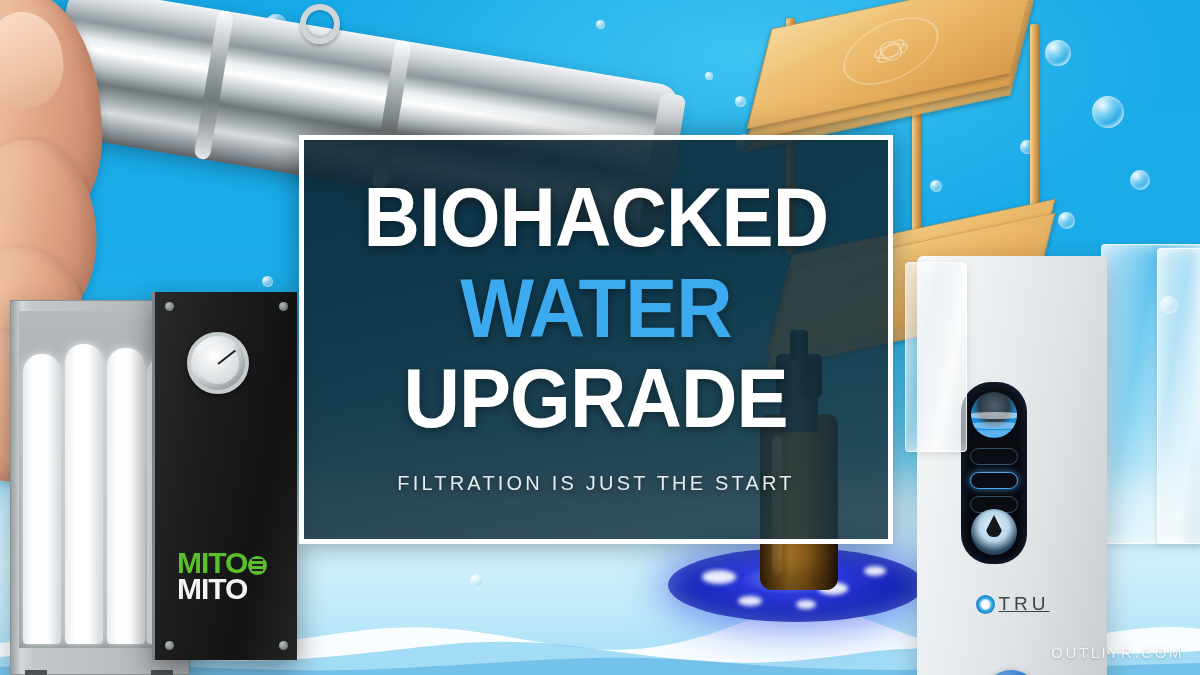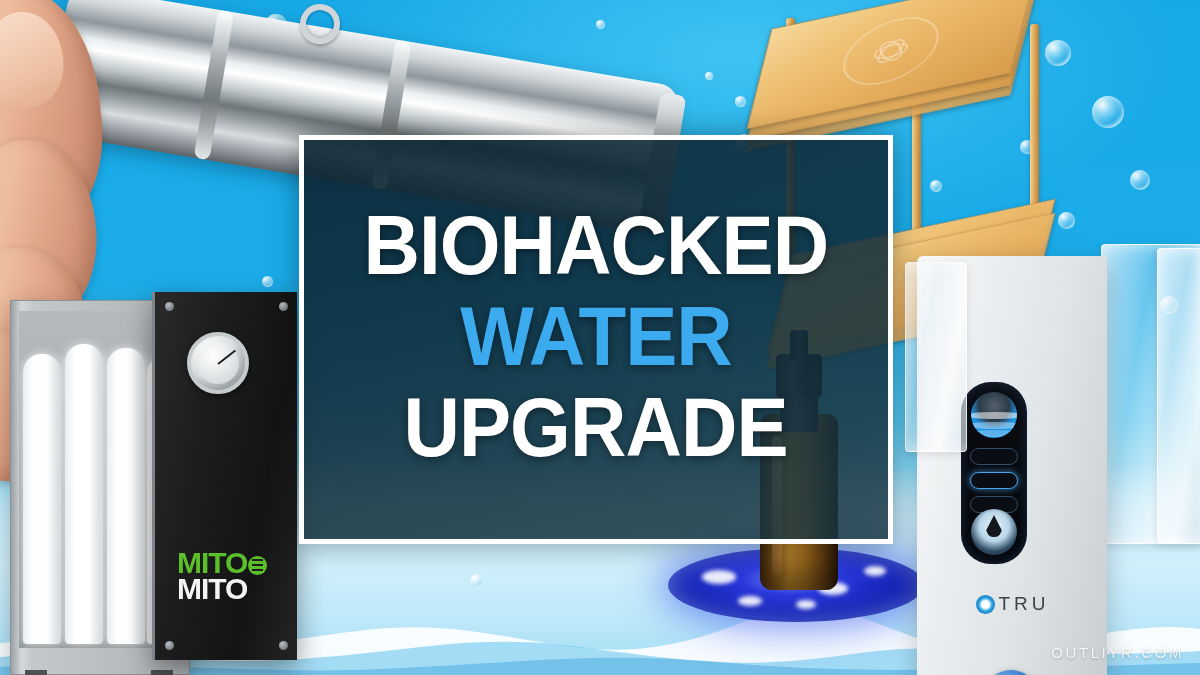--- a/index.html
+++ b/index.html
@@ -160,21 +160,21 @@
     background:linear-gradient(100deg,rgba(255,255,255,.72),rgba(220,235,245,.38) 35%,rgba(255,255,255,.62) 70%,rgba(200,218,230,.5));
     border:1px solid rgba(255,255,255,.85);box-shadow:inset 0 0 16px rgba(255,255,255,.65),0 2px 8px rgba(0,0,0,.12);}
   .tank-l{left:0px;top:24px;width:62px;height:190px;}
   .tank-r{left:196px;top:6px;width:104px;height:300px;}
   .tank-r2{left:252px;top:10px;width:48px;height:296px;}
   .knob{position:absolute;left:78px;top:432px;width:56px;height:56px;border-radius:50%;
     background:radial-gradient(circle at 36% 30%,#7fb4e8 0%,#3d82cf 42%,#2a63ab 75%,#1d4b86 100%);
     box-shadow:0 2px 6px rgba(0,0,0,.35);}
   .aq-logo{position:absolute;left:28px;bottom:62px;width:136px;text-align:center;line-height:1;}
   .aq-logo .a1{font-size:27px;letter-spacing:4px;color:#3c4246;font-weight:400;}
-  .aq-logo .a2{font-size:19px;letter-spacing:4px;color:#3c4246;margin-top:5px;}
+  .aq-logo .a2{font-size:19px;letter-spacing:4px;color:#3c4246;margin-top:5px;text-decoration:underline;}
   .aq-logo .ring{display:inline-block;width:19px;height:19px;border-radius:50%;
     background:radial-gradient(circle at 50% 50%,#fff 28%,#2fa8e8 48%,#1b7fc4 70%,#bfe6f8 100%);
     position:relative;top:4px;margin-right:3px;}
 
   
   .card{
     position:absolute;left:299px;top:135px;width:594px;height:409px;
     border:5px solid #ffffff;
     background:linear-gradient(160deg, rgba(11,36,50,.90) 0%, rgba(14,42,56,.88) 40%, rgba(20,48,60,.86) 70%, rgba(26,54,66,.84) 100%);
     display:flex;flex-direction:column;align-items:center;justify-content:center;
@@ -345,17 +345,18 @@
     </div>
     <div class="tank tank-l"></div>
     <div class="knob"></div>
 
   </div>
 
   <div class="card" style="border-color: rgb(255, 255, 255);">
     <div class="t-line t1" style="color: rgb(255, 255, 255);">BIOHACKED</div>
     <div class="t-line t2" style="color: rgb(59, 170, 238);">WATER</div>
     <div class="t-line t3" style="color: rgb(255, 255, 255);">UPGRADE</div>
+    <div class="sub" style="color: rgb(230, 236, 239);">FILTRATION IS JUST THE START</div>
   </div>
 
   <div class="wm">OUTLIYR.COM</div>
 
 </div>
 
 </body></html>

